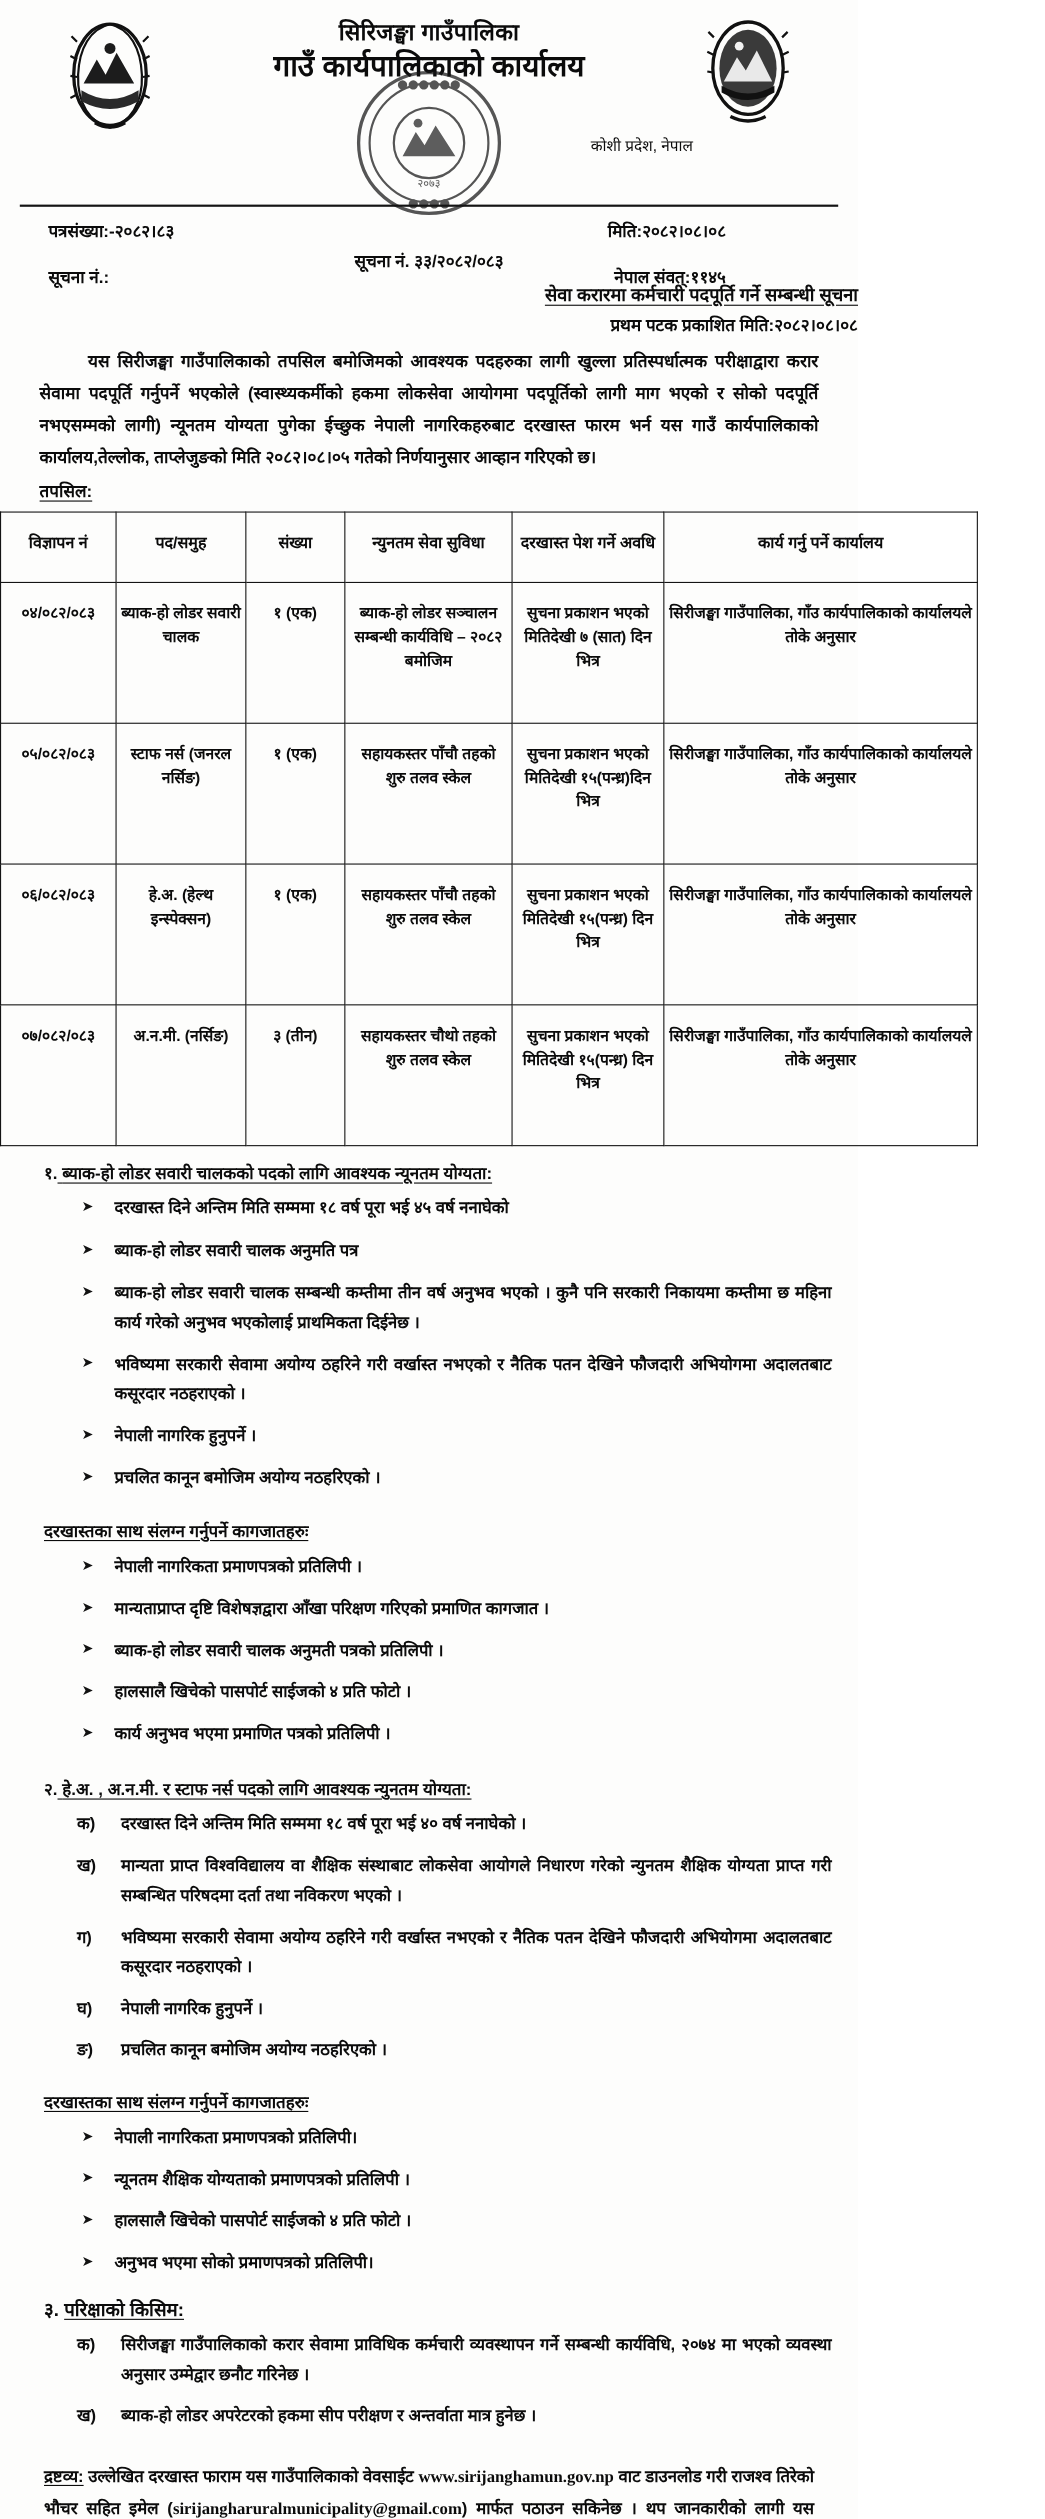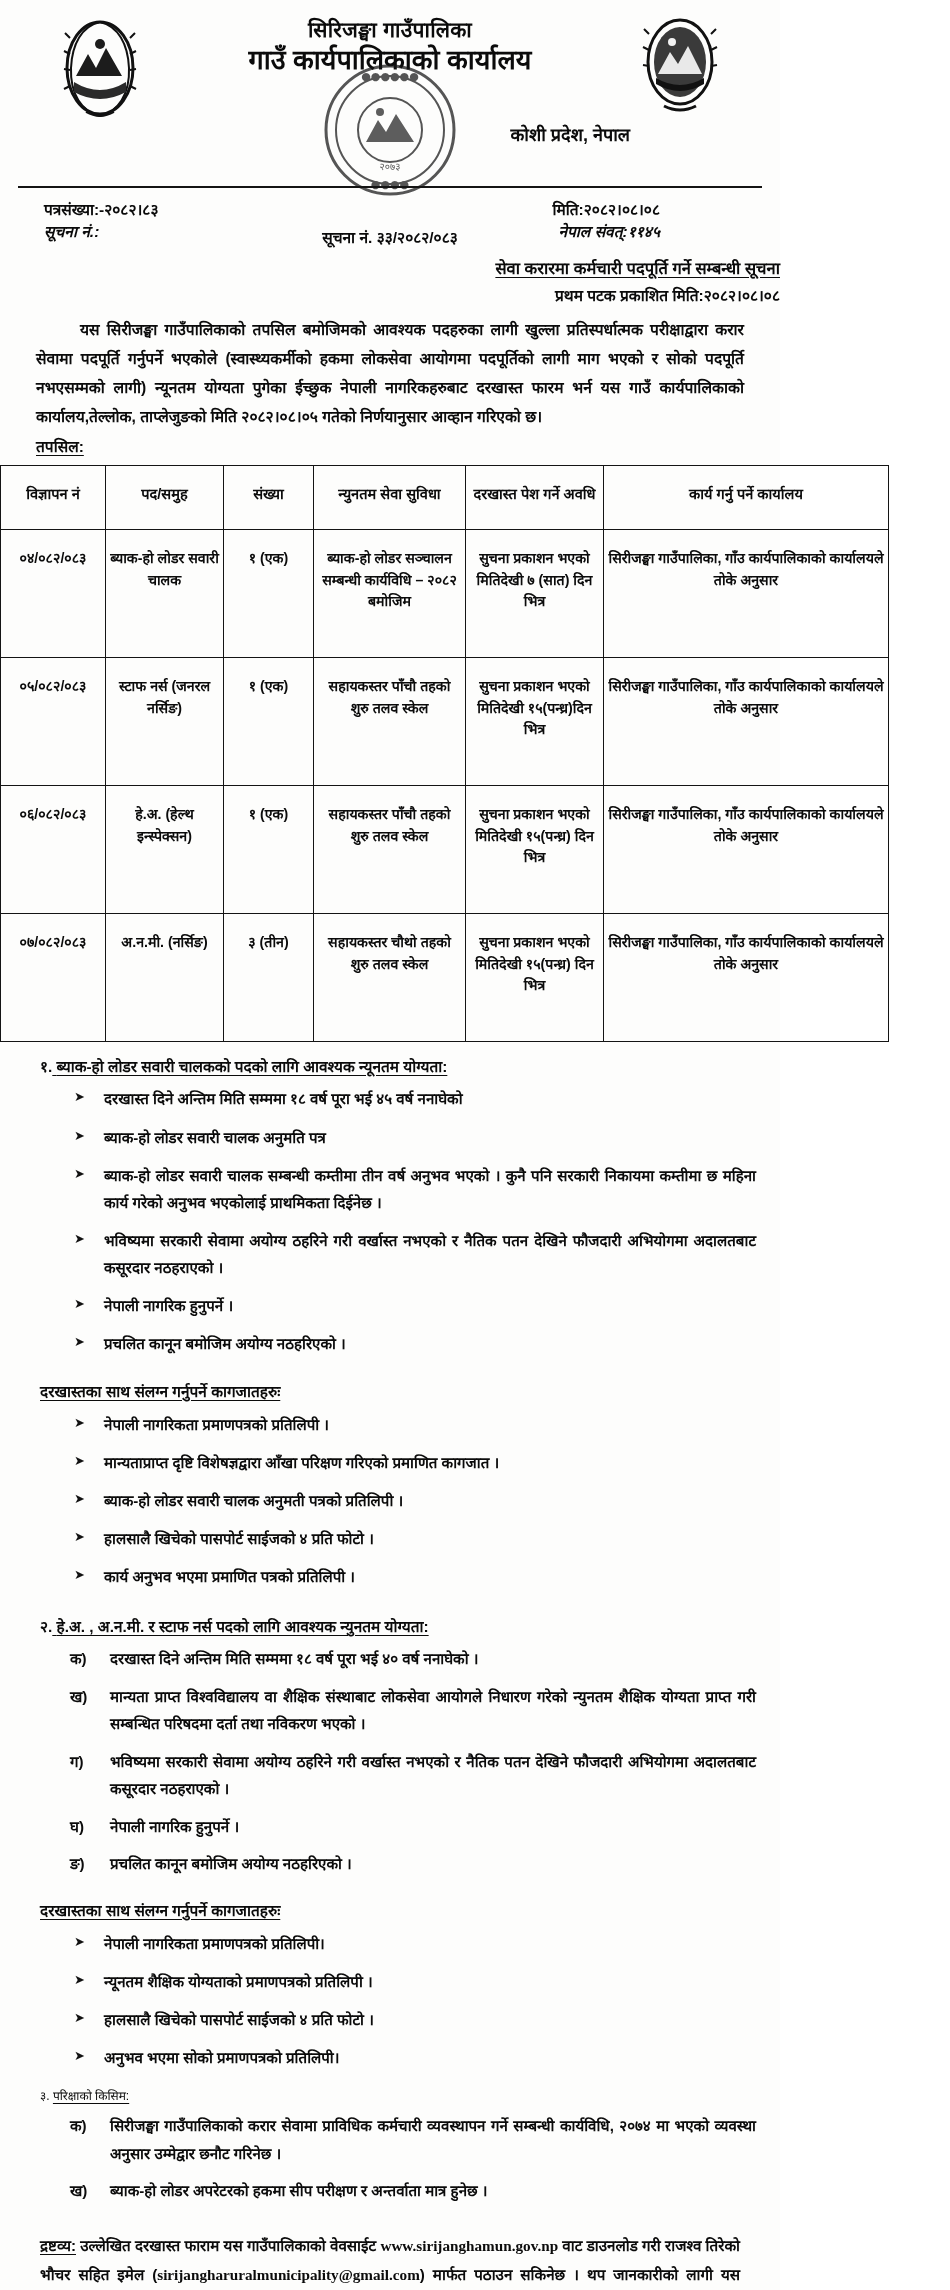--- a/index.html
+++ b/index.html
@@ -50,22 +50,22 @@
     font-weight: 700;
     line-height: 1.2;
     margin-top: 2px;
     position: relative;
     z-index: 1;
   }
   .province {
     position: absolute;
     right: 150px;
     top: 122px;
-    font-size: 18px;
-    font-weight: 700;
+    font-size: 14px;
+    font-weight: 400;
     text-align: right;
   }
 
   
   .stamp {
     position: absolute;
     left: 50%;
     top: 50px;
     transform: translateX(-50%);
     width: 160px;
@@ -86,21 +86,21 @@
   .meta {
     padding: 10px 44px 0 32px;
     font-size: 15.5px;
     font-weight: 700;
     position: relative;
     height: 62px;
   }
   .meta .left-col { position: absolute; left: 44px; }
   .meta .right-col { position: absolute; right: 120px; text-align: left; }
   .meta .row1 { top: 10px; }
-  .meta .row2 { top: 32px; font-style: italic; }
+  .meta .row2 { top: 52px; }
   .meta .center-notice {
     position: absolute;
     left: 0; right: 0;
     top: 38px;
     text-align: center;
     font-size: 15.5px;
     font-weight: 700;
   }
 
   
@@ -229,22 +229,22 @@
   .sub-head {
     font-size: 15.4px;
     font-weight: 700;
     text-decoration: underline;
     text-underline-offset: 3px;
     margin: 12px 0 9px 0;
     display: inline-block;
   }
 
   .sec3-head {
-    font-size: 12px;
-    font-weight: 400;
+    font-size: 17px;
+    font-weight: 700;
     margin: 16px 0 8px 0;
     display: block;
   }
   .sec3-head .t { text-decoration: underline; text-underline-offset: 3px; }
 
   
   .note {
     margin: 26px 40px 0 40px;
     font-size: 15.2px;
     line-height: 1.95;

